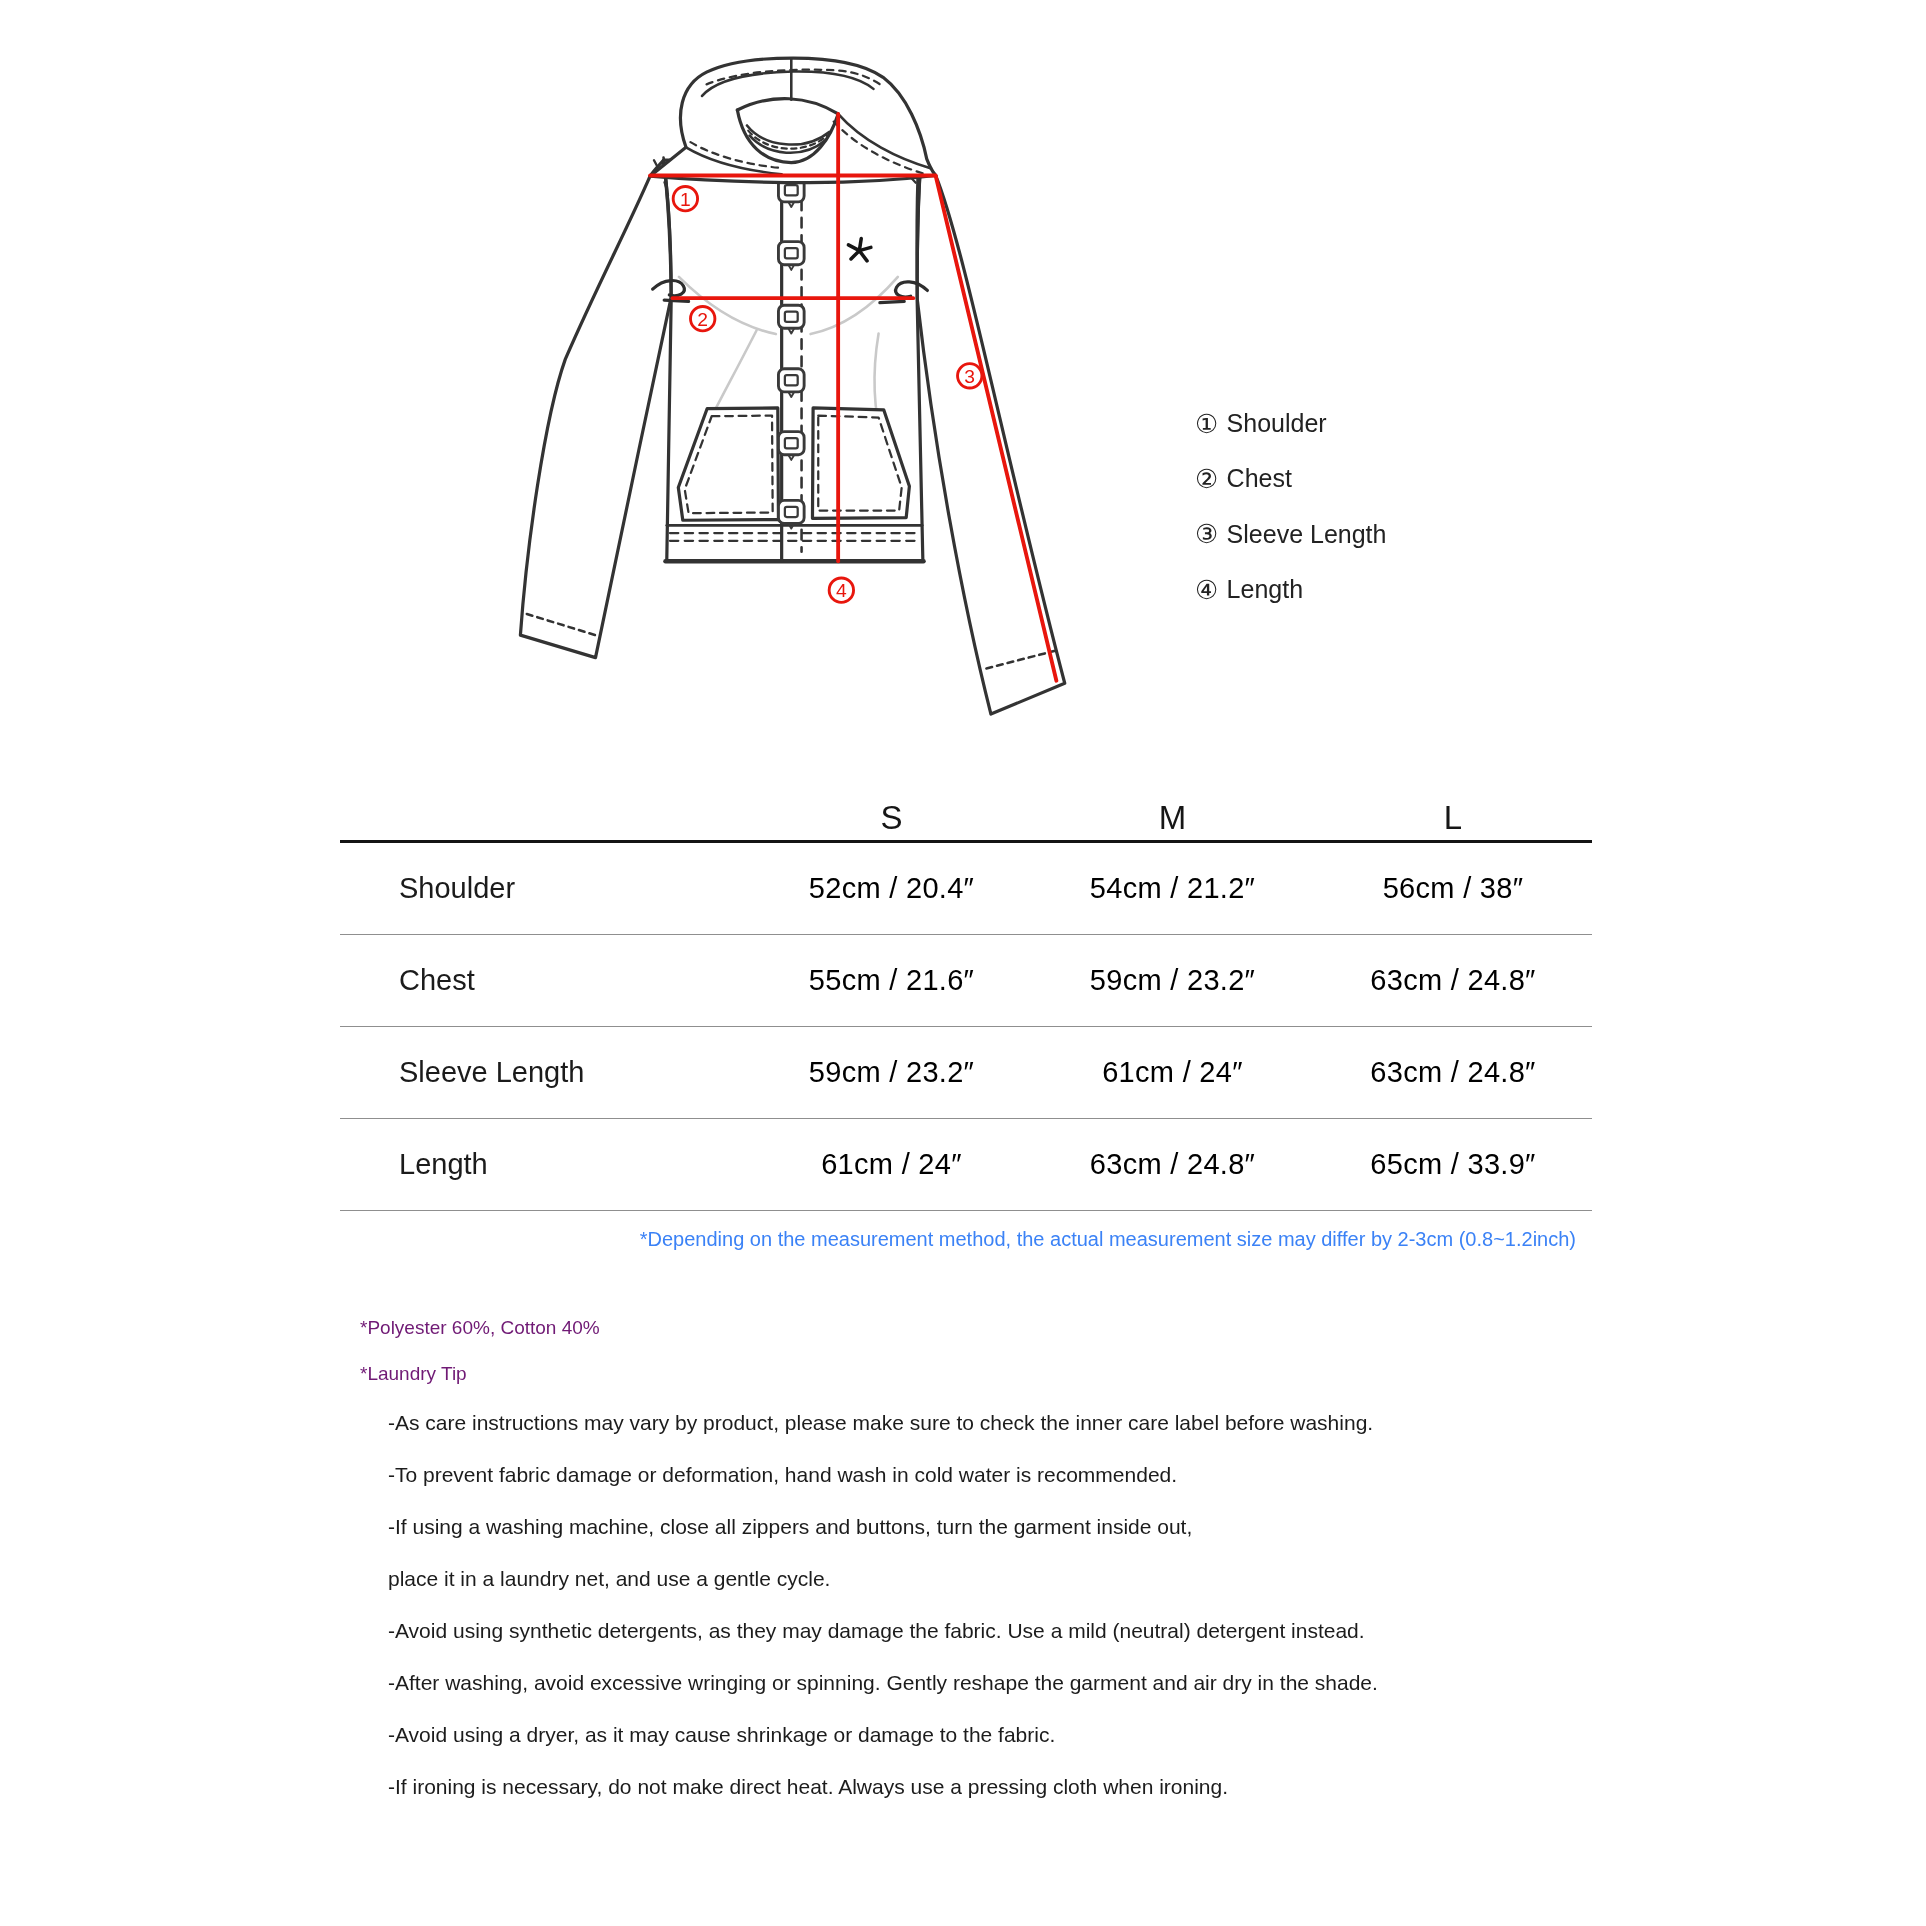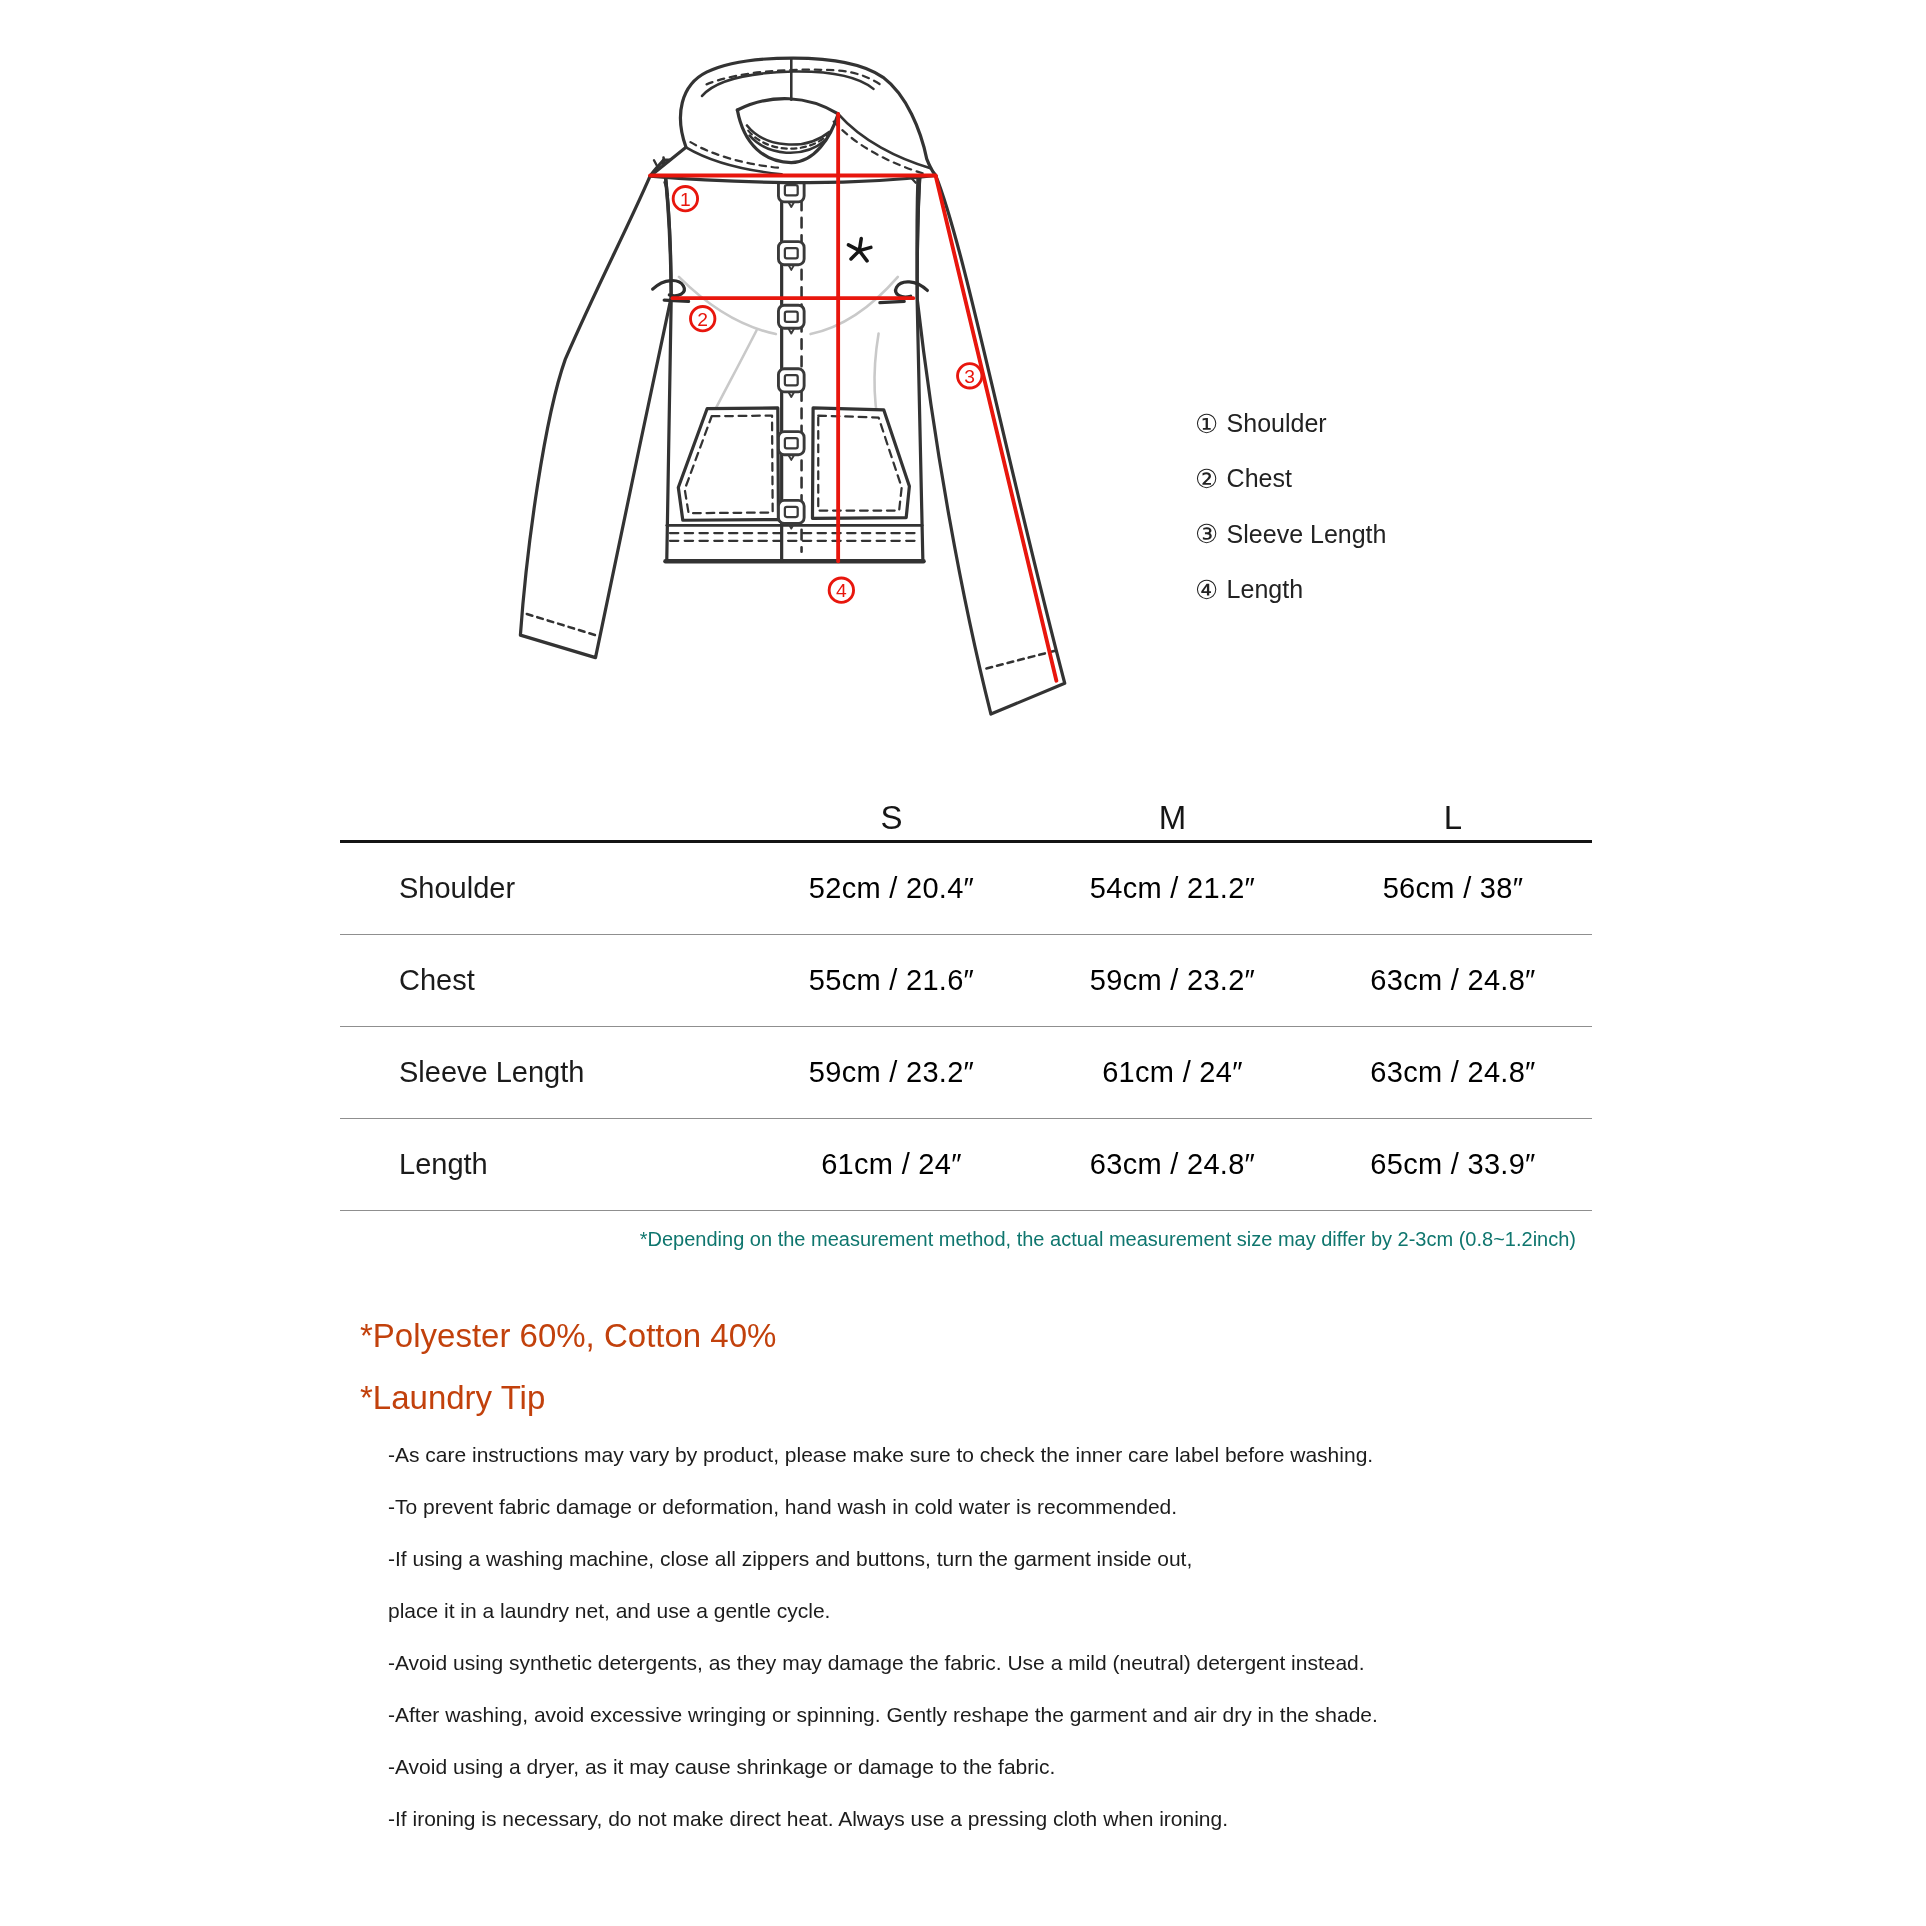--- a/index.html
+++ b/index.html
@@ -19,25 +19,25 @@
   
   .size-table{position:absolute;left:340px;top:795px;width:1252px;border-bottom:1.9px solid #8f8f8f;}
   .thead,.trow{display:grid;grid-template-columns:411px 281px 281px 280px;align-items:center;}
   .thead{height:45px;}
   .th{text-align:center;font-size:33px;color:#161616;}
   .trow{height:91px;border-top:1.9px solid #8f8f8f;}
   .trow.first{border-top:3.9px solid #141414;}
   .tlabel{padding-left:59px;font-size:29px;color:#1b1b1b;}
   .tcell{text-align:center;font-size:29px;color:#000000;letter-spacing:0.3px;}
 
-  .footnote{position:absolute;top:1228px;right:350px;font-size:20px;color:#0f766e;}
+  .footnote{position:absolute;top:1228px;right:350px;font-size:20px;color:#3b82f6;}
 
   
   .info{position:absolute;left:360px;top:1317px;width:1284px;}
-  .info-line{font-size:33px;margin-bottom:24.4px;color:#c2410c;}
+  .info-line{font-size:19px;margin-bottom:24.4px;color:#701a75;}
   .info-line.last{margin-bottom:26px;}
   .tip{font-size:21px;margin-bottom:28px;color:#1c1c1c;margin-left:28px;}
 </style>
 </head>
 <body>
 
 <div class="page">
 
   <svg class="jacket-svg" viewBox="760 80 940 1050" fill="none" stroke-linecap="round" stroke-linejoin="round">
 

